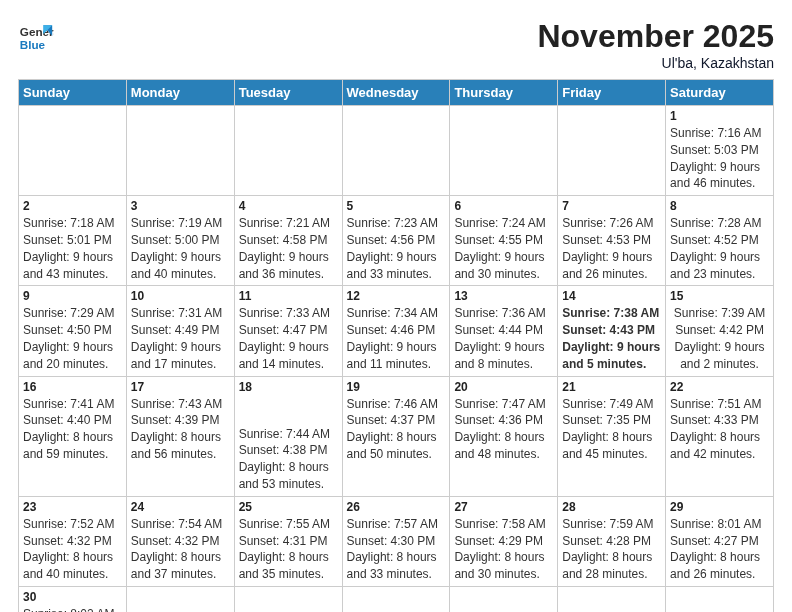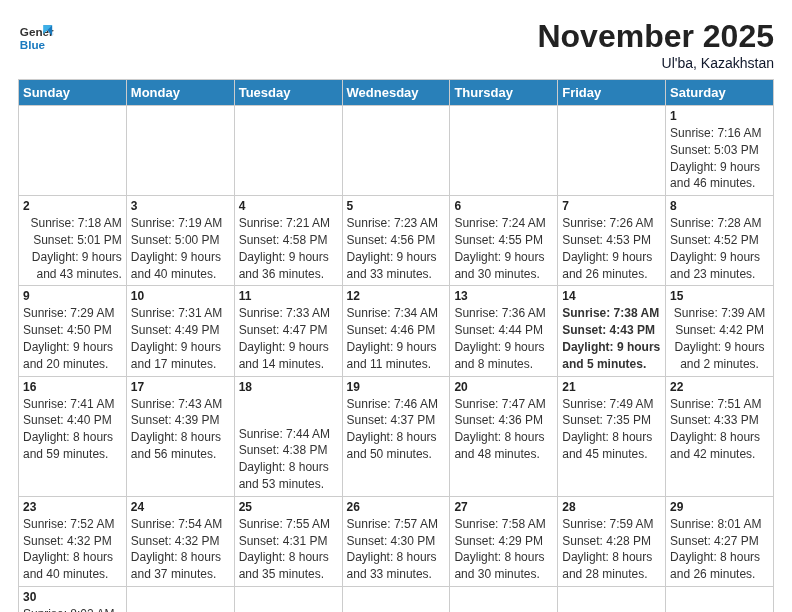--- a/index.html
+++ b/index.html
@@ -127,21 +127,21 @@
             <span class="day-number">1</span>
             <div class="day-info" style="white-space: pre-line;">Sunrise: 7:16 AM
 Sunset: 5:03 PM
 Daylight: 9 hours
 and 46 minutes.</div>
           </td>
         </tr>
         <tr>
           <td>
             <span class="day-number">2</span>
-            <div class="day-info" style="white-space: pre-line; text-align: right;">Sunrise: 7:18 AM
+            <div class="day-info" style="white-space: pre-line;">Sunrise: 7:18 AM
 Sunset: 5:01 PM
 Daylight: 9 hours
 and 43 minutes.</div>
           </td>
           <td>
             <span class="day-number">3</span>
             <div class="day-info" style="white-space: pre-line;">Sunrise: 7:19 AM
 Sunset: 5:00 PM
 Daylight: 9 hours
 and 40 minutes.</div>

